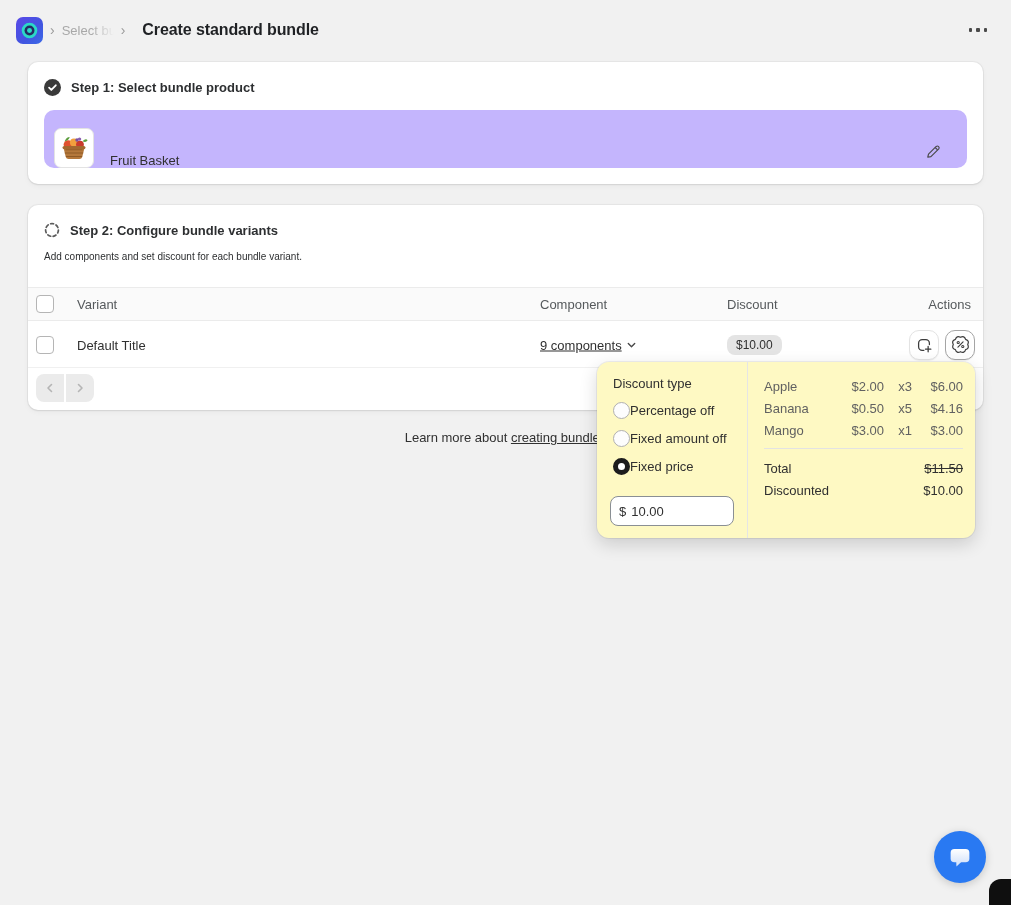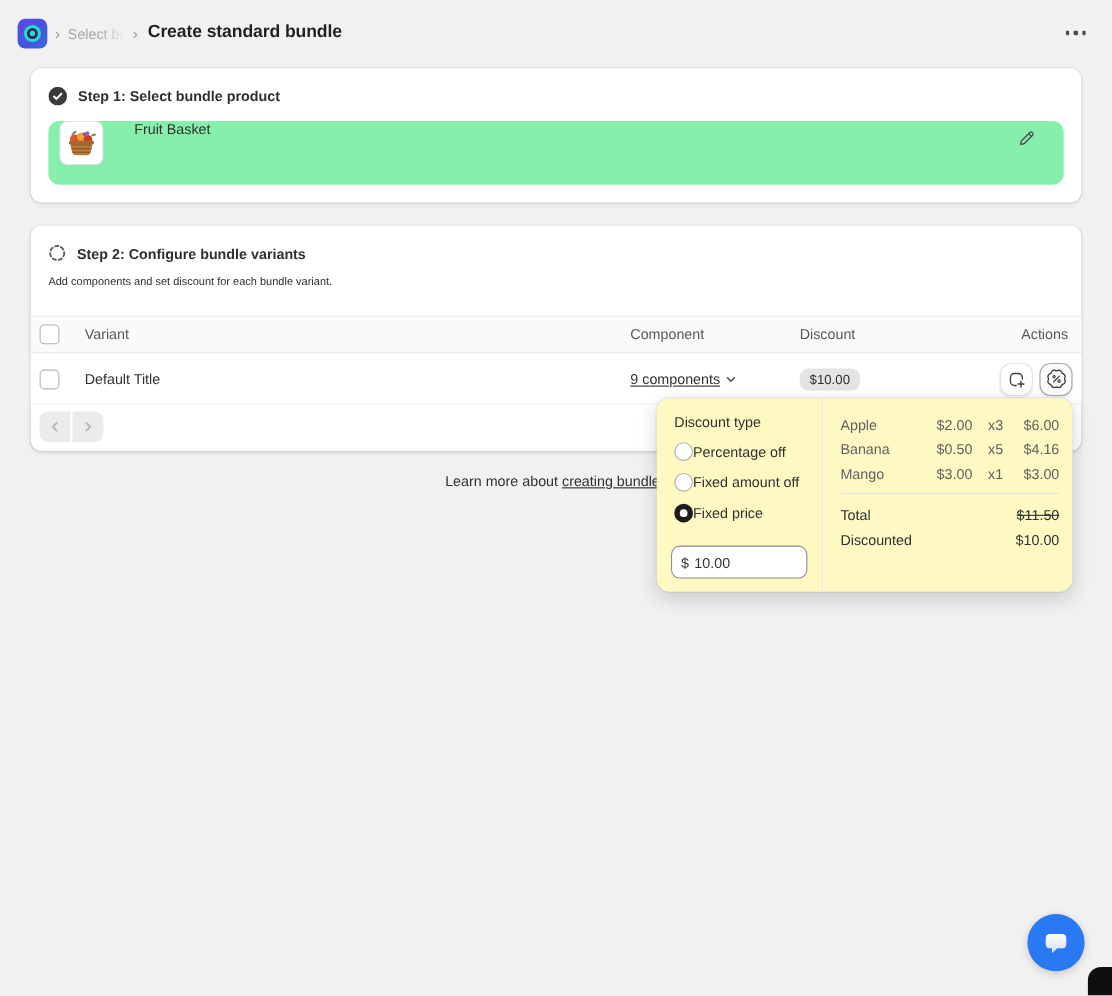--- a/index.html
+++ b/index.html
@@ -11,48 +11,48 @@
     overflow:hidden; position:relative;
   }
   .page { position:absolute; inset:0; width:1011px; height:905px; }
 
   
   .topbar { position:absolute; left:0; top:0; width:1011px; height:60px; display:flex; align-items:center; padding:0 16px; }
   .logo { width:27px; height:27px; border-radius:7px; background:linear-gradient(135deg,#5a49e8 0%,#4155e0 60%,#3b6ae8 100%); display:flex; align-items:center; justify-content:center; flex:0 0 auto; }
   .crumb-sep { color:#9a9a9a; font-size:14px; margin:0 7px; }
   .crumb-trunc { color:#a8a8a8; font-size:13px; max-width:52px; overflow:hidden; white-space:nowrap;
     -webkit-mask-image:linear-gradient(90deg,#000 55%,transparent 100%); mask-image:linear-gradient(90deg,#000 55%,transparent 100%); }
-  .page-title { font-size:16px; font-weight:700; color:#1f2124; letter-spacing:-.1px; margin-left:2px; }
+  .page-title { font-size:16px; font-weight:700; color:#1f2124; letter-spacing:-.1px; margin-left:10px; }
   .overflow-btn { margin-left:auto; width:34px; height:24px; display:flex; align-items:center; justify-content:center; gap:4px; background:transparent; border:0; cursor:pointer; }
   .overflow-btn i { width:3.5px; height:3.5px; border-radius:1px; background:#4a4a4a; display:block; }
 
   
   .card { position:absolute; left:28px; width:955px; background:#fff; border-radius:10px;
     box-shadow:0 0 0 1px rgba(0,0,0,.04), 0 1px 2px rgba(0,0,0,.07), 0 2px 6px rgba(0,0,0,.04); }
   .card1 { top:62px; height:122px; }
   .card2 { top:205px; height:205px; }
 
   .step-head { position:absolute; left:16px; top:17px; display:flex; align-items:center; gap:10px; }
   .step-title { font-size:13px; font-weight:700; color:#2d2f31; }
 
-  .product-box { position:absolute; left:16px; right:16px; top:48px; height:58px; background:#86efac; border-radius:10px; display:flex; align-items:flex-start; padding:0 18px 0 10px; gap:28px; }
+  .product-box { position:absolute; left:16px; right:16px; top:48px; height:58px; background:#c4b5fd; border-radius:10px; display:flex; align-items:flex-end; padding:0 18px 0 10px; gap:16px; }
   .thumb { width:40px; height:40px; background:#fff; border:1px solid #e3e3e3; border-radius:7px; display:flex; align-items:center; justify-content:center; overflow:hidden; }
   .product-name { font-size:13px; color:#303030; }
   .edit-btn { margin-left:auto; background:transparent; border:0; width:32px; height:32px; display:flex; align-items:center; justify-content:center; cursor:pointer; }
 
   .step-desc { position:absolute; left:16px; top:46px; font-size:10px; color:#2d2f31; }
 
   
   .tbl-header { position:absolute; left:0; right:0; top:82px; height:34px; background:#fafafa; border-top:1px solid #ebebeb; border-bottom:1px solid #ebebeb; }
   .tbl-row { position:absolute; left:0; right:0; top:117px; height:46px; background:#fff; border-bottom:1px solid #f0f0f0; }
   .cell { position:absolute; top:50%; transform:translateY(-50%); font-size:13px; white-space:nowrap; }
   .hdr { color:#55595c; }
   .cb { position:absolute; left:8px; top:50%; transform:translateY(-50%); width:18px; height:18px; border:1.5px solid #b5b5b5; border-radius:4px; background:#fff; cursor:pointer; }
   .c-variant { left:49px; }
-  .c-component { left:512px;margin-left:33px; }
+  .c-component { left:512px; }
   .c-discount { left:699px; }
   .c-actions { right:12px; }
   .component-link { color:#303030; text-decoration:underline; cursor:pointer; display:inline-flex; align-items:center; gap:4px; }
   .badge { display:inline-block; background:#e4e4e4; color:#303030; border-radius:8px; font-size:12px; line-height:20px; padding:0 9px; }
   .row-actions { position:absolute; right:8px; top:50%; transform:translateY(-50%); display:flex; gap:6px; }
   .icon-btn { width:30px; height:30px; border-radius:10px; background:#fff; border:1px solid #e3e3e3; box-shadow:0 1px 1px rgba(0,0,0,.06); display:flex; align-items:center; justify-content:center; cursor:pointer; }
   .icon-btn.active { border:1px solid #a5a5a5; box-shadow:inset 0 0 0 2px #fff, 0 1px 1px rgba(0,0,0,.06); background:#fdfdfd; }
 
   .pagination { position:absolute; left:8px; top:169px; display:flex; }
   .pg-btn { width:28px; height:28px; background:#ebebeb; border:0; display:flex; align-items:center; justify-content:center; cursor:default; }

